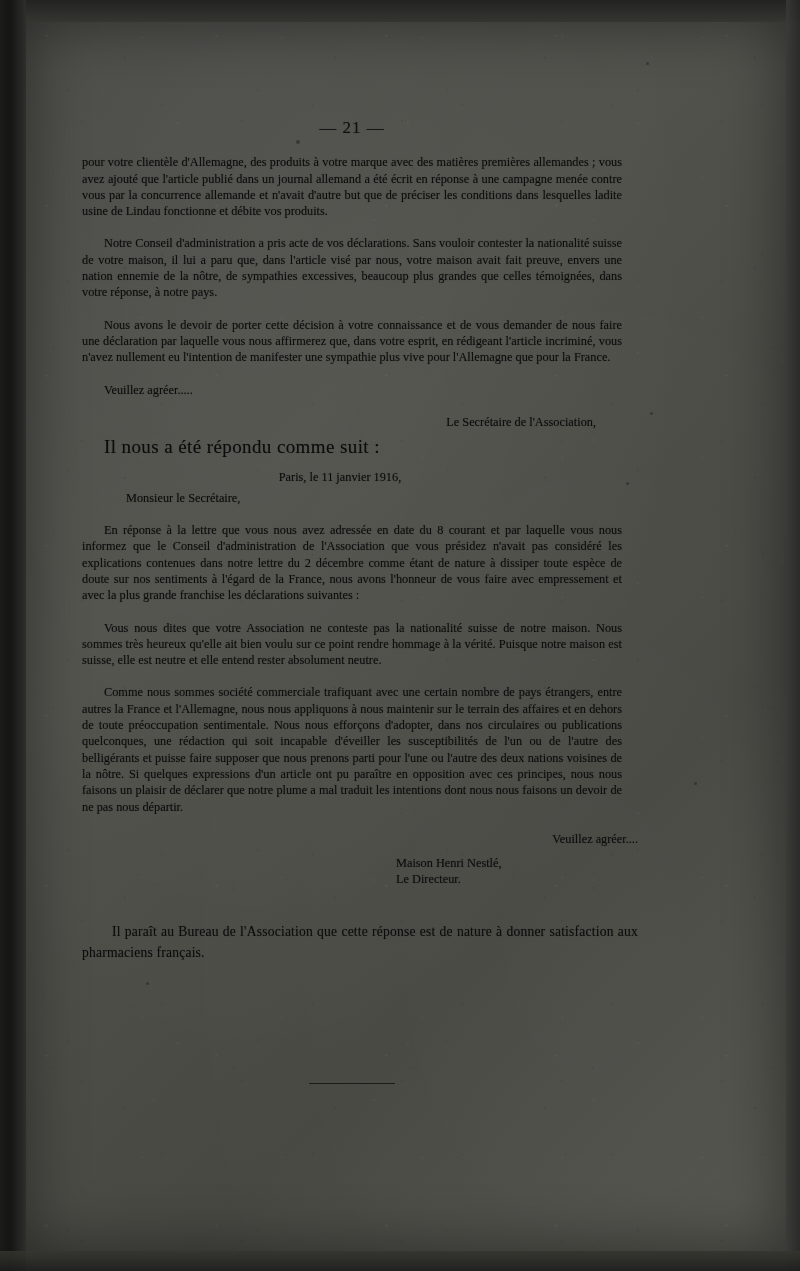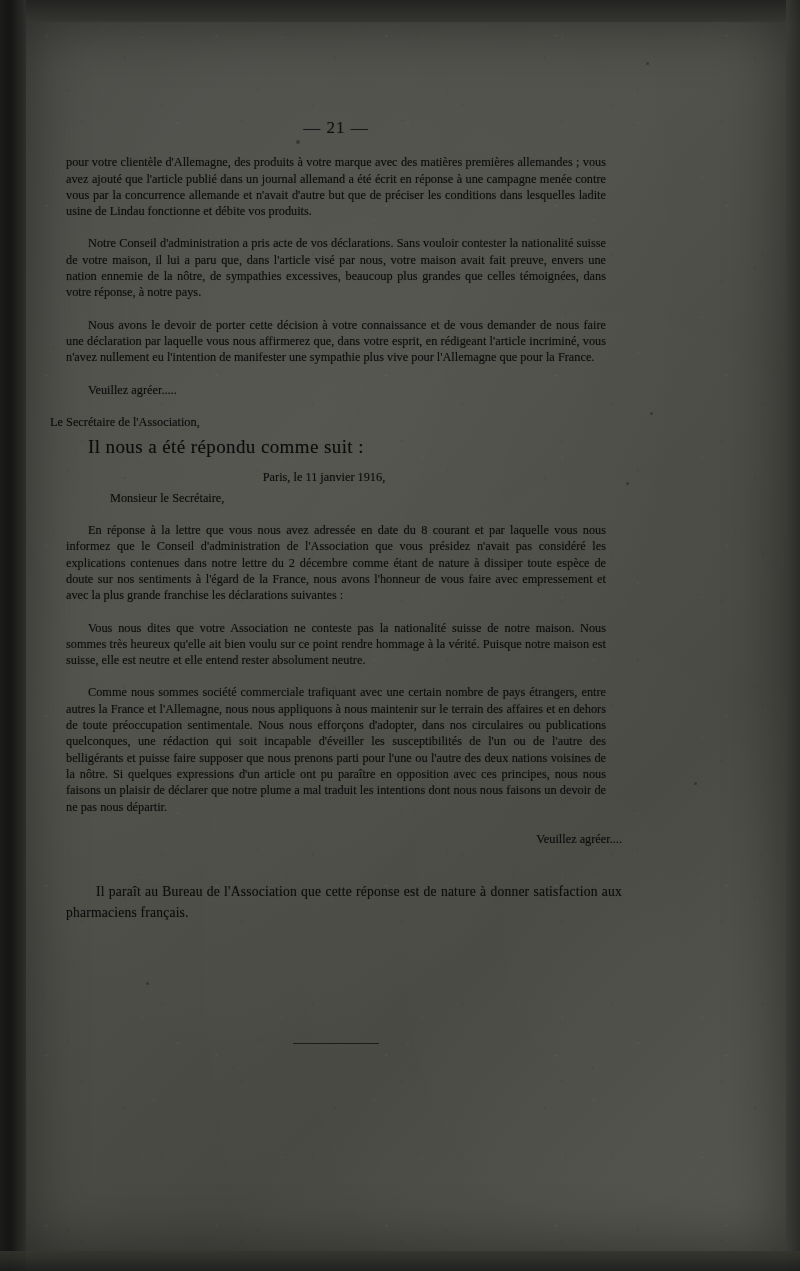--- a/index.html
+++ b/index.html
@@ -77,21 +77,21 @@
       radial-gradient(circle at 78% 69%, rgba(255,255,255,.05) 0 1px, transparent 1.4px),
       radial-gradient(circle at 15% 81%, rgba(0,0,0,.11) 0 1px, transparent 1.4px),
       radial-gradient(circle at 58% 90%, rgba(255,255,255,.06) 0 1px, transparent 1.4px),
       radial-gradient(circle at 91% 55%, rgba(0,0,0,.10) 0 1px, transparent 1.4px);
     background-size: 170px 170px, 210px 210px, 140px 140px, 190px 190px, 230px 230px,
                      160px 160px, 200px 200px, 180px 180px, 220px 220px, 150px 150px;
   }
   
   #content {
     position: absolute;
-    left: 24px;
+    left: 40px;
     top: 98px;
     width: 572px;
     color: #0c0c0c;
     font-size: 12.3px;
     line-height: 16.3px;
     text-align: justify;
     text-shadow: 0 0 1px rgba(0,0,0,.35);
   }
   .folio {
     text-align: center;
@@ -109,21 +109,21 @@
   p.para.noindent { text-indent: 0; }
   .lead-line {
     margin: 9px 0 0 0;
     text-indent: 38px;
     font-size: 19px;
     letter-spacing: .4px;
     text-align: left;
   }
   .sig-right {
     margin: 6px 0 0 0;
-    text-align: left;
+    text-align: right;
     padding-right: 42px;
     text-indent: 0;
   }
   .place-date {
     margin: 14px 0 0 0;
     text-align: center;
     padding-right: 24px;
     text-indent: 0;
   }
   .salutation {
@@ -202,19 +202,23 @@
 
       <p class="place-date">Paris, le 11 janvier 1916,</p>
 
       <p class="salutation">Monsieur le Secrétaire,</p>
 
       <p class="para">En réponse à la lettre que vous nous avez adressée en date du 8 courant et par laquelle vous nous informez que le Conseil d'administration de l'Association que vous présidez n'avait pas considéré les explications contenues dans notre lettre du 2 décembre comme étant de nature à dissiper toute espèce de doute sur nos sentiments à l'égard de la France, nous avons l'honneur de vous faire avec empressement et avec la plus grande franchise les déclarations suivantes :</p>
       <p class="para">Vous nous dites que votre Association ne conteste pas la nationalité suisse de notre maison. Nous sommes très heureux qu'elle ait bien voulu sur ce point rendre hommage à la vérité. Puisque notre maison est suisse, elle est neutre et elle entend rester absolument neutre.</p>
       <p class="para">Comme nous sommes société commerciale trafiquant avec une certain nombre de pays étrangers, entre autres la France et l'Allemagne, nous nous appliquons à nous maintenir sur le terrain des affaires et en dehors de toute préoccupation sentimentale. Nous nous efforçons d'adopter, dans nos circulaires ou publications quelconques, une rédaction qui soit incapable d'éveiller les susceptibilités de l'un ou de l'autre des belligérants et puisse faire supposer que nous prenons parti pour l'une ou l'autre des deux nations voisines de la nôtre. Si quelques expressions d'un article ont pu paraître en opposition avec ces principes, nous nous faisons un plaisir de déclarer que notre plume a mal traduit les intentions dont nous nous faisons un devoir de ne pas nous départir.</p>
       <p class="closing">Veuillez agréer....</p>
 
+      <div class="signature-block">
+        <div>Maison Henri Nestlé,</div>
+        <div>Le Directeur.</div>
+      </div>
 
       <p class="final-note">Il paraît au Bureau de l'Association que cette réponse est de nature à donner satisfaction aux pharmaciens français.</p>
 
       <div class="rule"></div>
     </div>
   </div>
 </div>
 
 </body></html>

